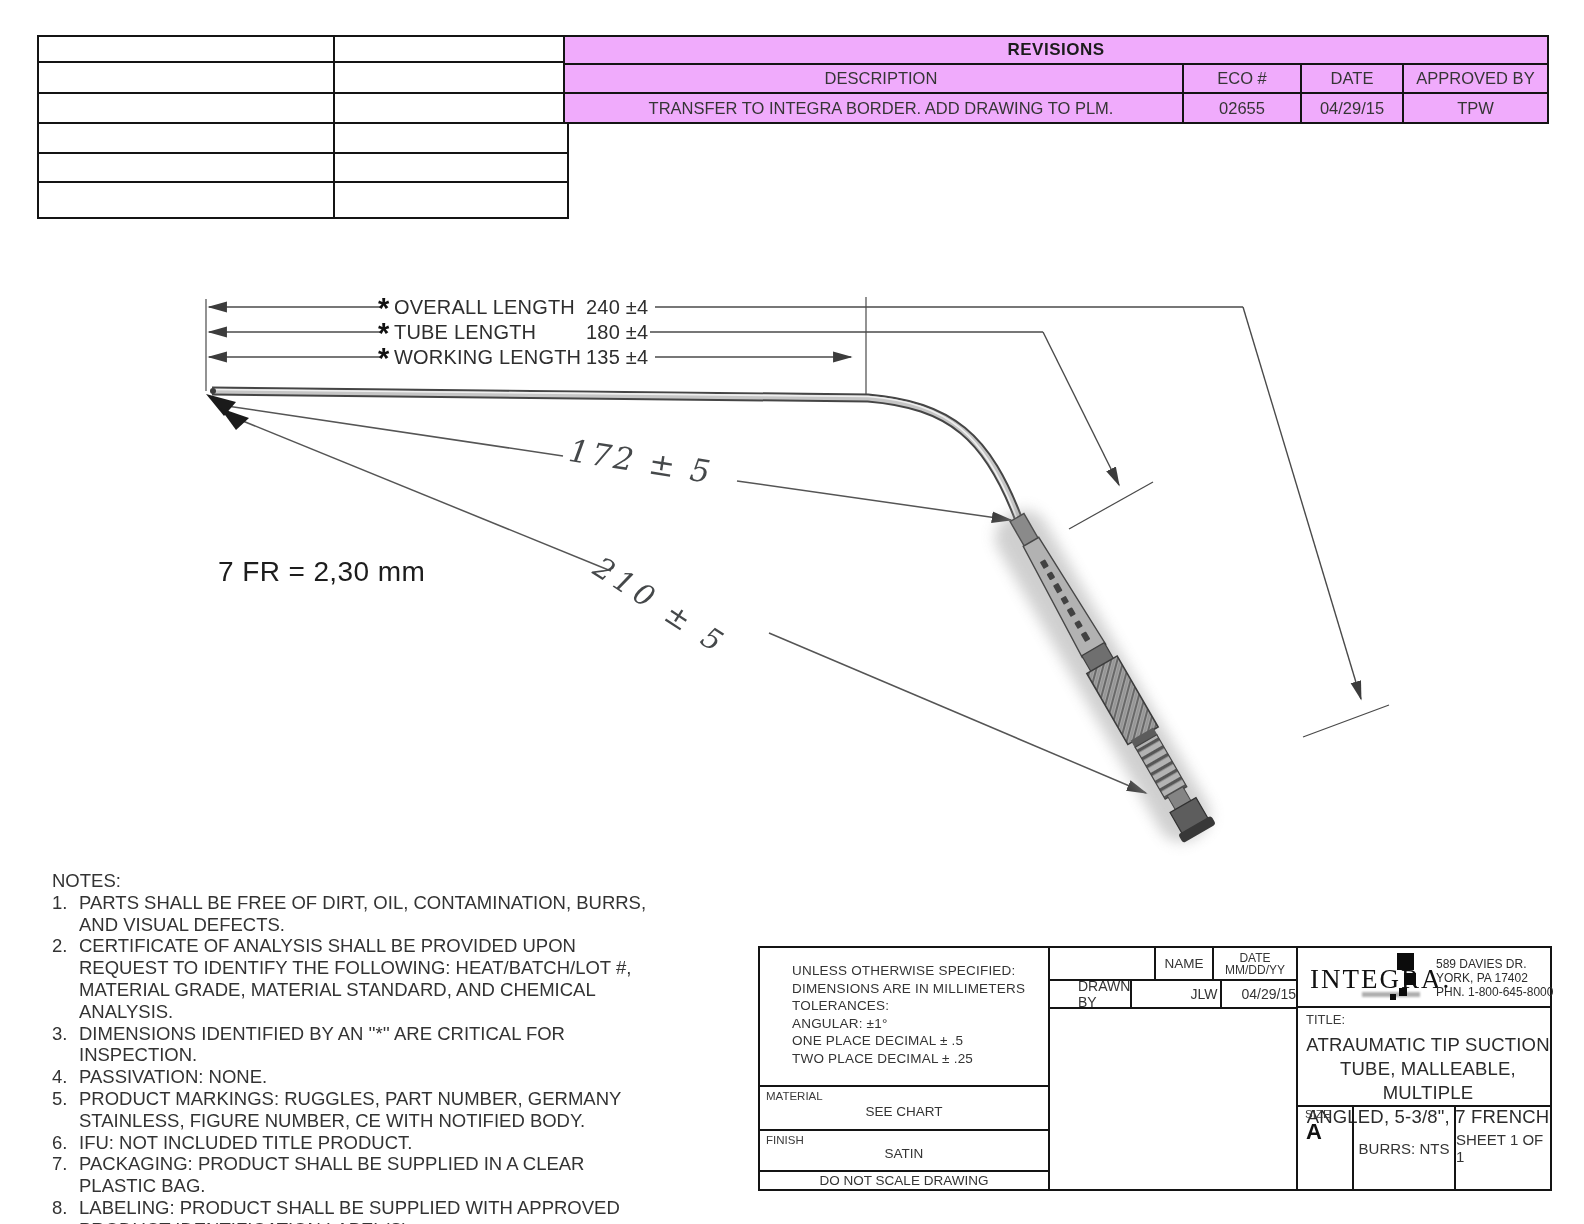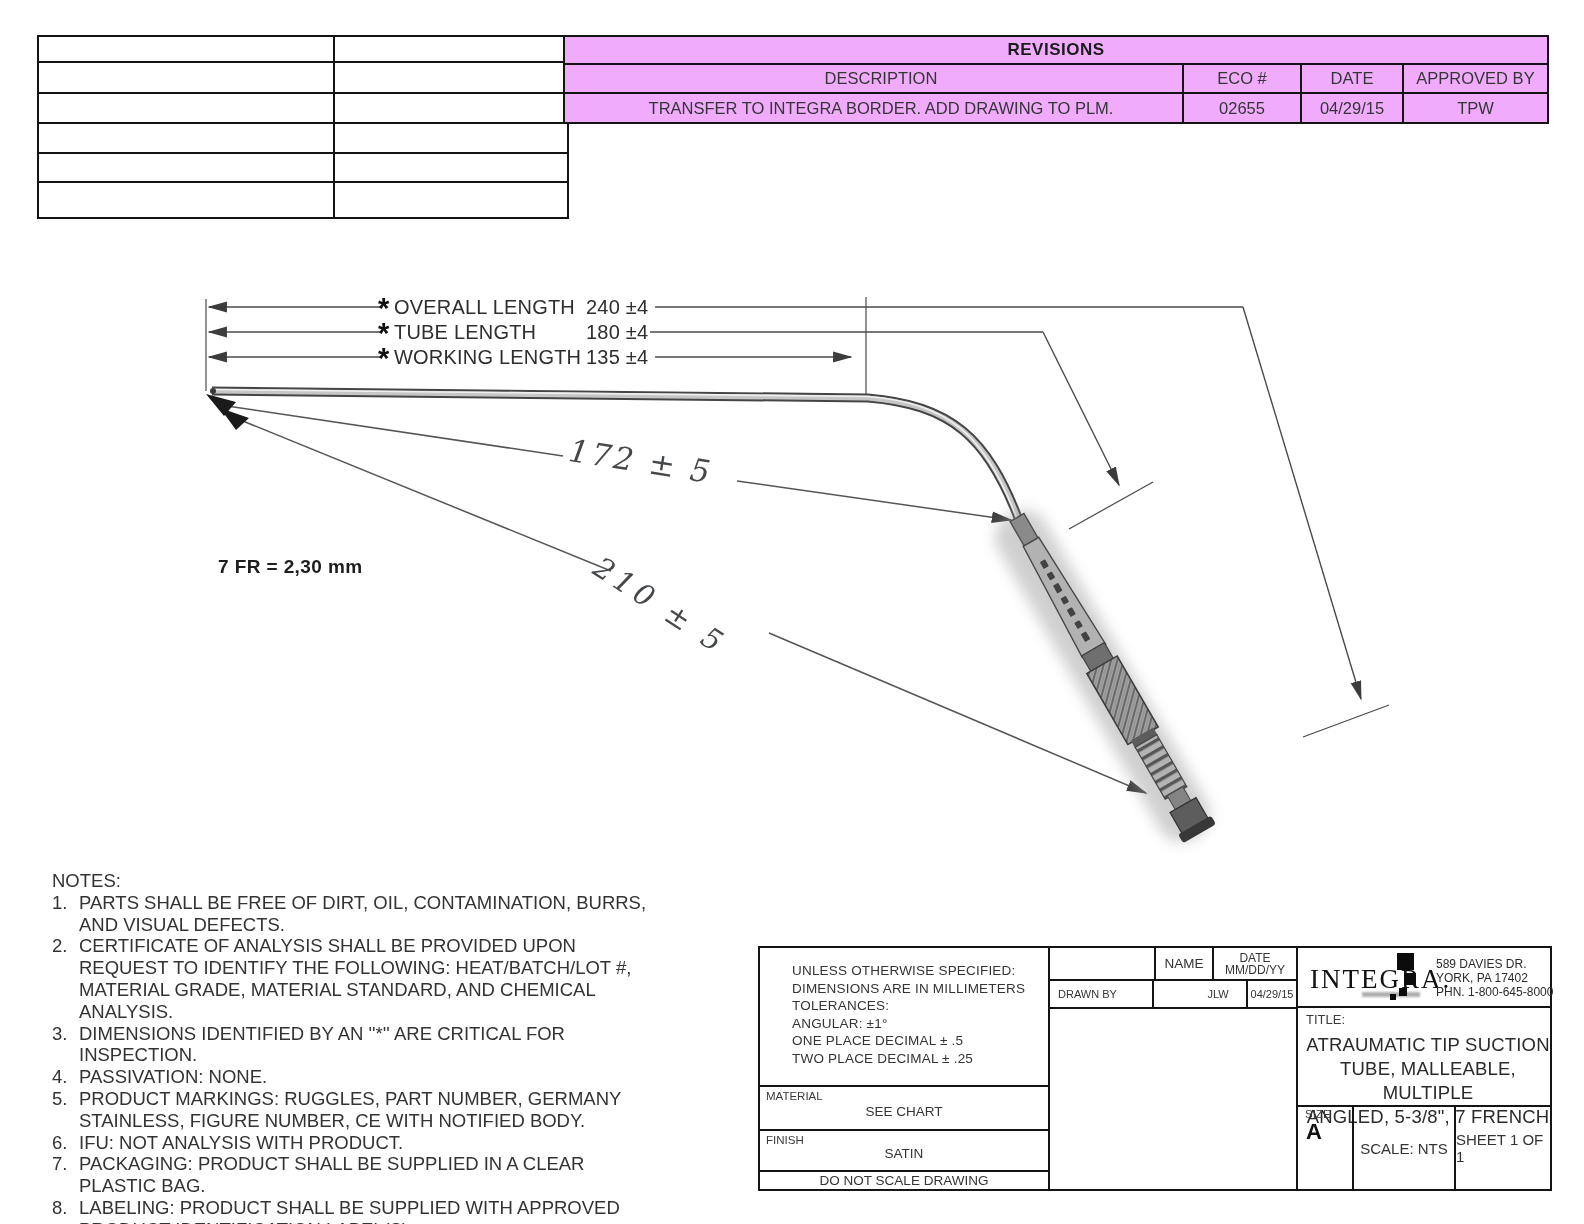--- a/index.html
+++ b/index.html
@@ -19,21 +19,21 @@
   .revR .row.hdr{border-bottom:2px solid #141414;height:27px;line-height:27px;}
   .revR .cd{width:602px;border-right:2px solid #141414;margin-left:15px;}
   .revR .ce{width:116px;border-right:2px solid #141414;}
   .revR .cdt{width:100px;border-right:2px solid #141414;}
   .revR .ca{flex:1;}
   
   .dimrow{display:flex;align-items:baseline;height:24px;color:#2e2e2e;}
   .dimrow .st{font-weight:bold;font-size:29px;line-height:18px;position:relative;top:4px;width:16px;color:#111;}
   .dimrow .lb{font-size:20px;width:192px;letter-spacing:.2px;}
   .dimrow .vl{font-size:20px;letter-spacing:.2px;}
-  .frnote{font-size:19px;font-weight:bold;color:#1d1d1d;letter-spacing:.4px;text-align:right;}
+  .frnote{font-size:28px;font-weight:normal;color:#1d1d1d;letter-spacing:.4px;text-align:right;}
   .hw{font-family:"DejaVu Serif",serif;font-style:italic;color:#45484a;transform-origin:left top;white-space:nowrap;}
   
   .notes{left:52px;top:870px;width:614px;font-size:18.5px;line-height:21.8px;color:#333;}
   .notes .hd{margin-bottom:0px;}
   .notes ol{margin:0;padding:0;list-style:none;counter-reset:n;}
   .notes li{position:relative;padding-left:27px;counter-increment:n;}
   .notes li::before{content:counter(n) ".";position:absolute;left:0;top:0;}
   
   .tb{left:758px;top:946px;width:790px;height:241px;border:2px solid #141414;display:flex;font-size:13.5px;color:#343434;}
   .tb .col1{width:288px;display:flex;flex-direction:column;}
@@ -45,21 +45,21 @@
   .lblsm{font-size:11.5px;color:#3a3a3a;}
   .matbox{height:42px;position:relative;}
   .finbox{height:39px;position:relative;}
   .cellval{position:absolute;left:0;right:0;top:17px;text-align:center;}
   .dnsbox{flex:1;display:flex;align-items:center;justify-content:center;}
   .c2hdr{display:flex;height:31px;}
   .c2hdr .h1{width:104px;}
   .c2hdr .h2{width:56px;display:flex;align-items:center;justify-content:center;font-size:13.5px;}
   .c2hdr .h3{flex:1;display:flex;flex-direction:column;align-items:center;justify-content:center;font-size:12px;line-height:12px;}
   .c2row{display:flex;height:26px;}
-  .c2row>div{display:flex;align-items:center;justify-content:center;font-size:11px;}
+  .c2row>div{display:flex;align-items:center;justify-content:center;font-size:14px;margin-left:20px;}
   .c2row .h1{width:104px;justify-content:flex-start;padding-left:8px;box-sizing:border-box;}
   .c2row .h2{width:56px;padding-left:36px;}
   .c2row .h3{flex:1;}
   .prop{flex:1;padding:12px 8px 0 10px;line-height:15.6px;font-size:13.3px;letter-spacing:.1px;}
   .prop b{font-size:13.8px;letter-spacing:.2px;color:#1f1f1f;}
   .logobox{height:58px;position:relative;}
   .logotext{position:absolute;left:12px;top:16px;font-family:"Liberation Serif",serif;font-size:27px;
             letter-spacing:2px;color:#101010;}
   .logotag{position:absolute;left:64px;top:44px;width:58px;height:5px;background:#9a9a9a;opacity:.8;filter:blur(1px);}
   .lsq{position:absolute;background:#0c0c0c;}
@@ -209,21 +209,21 @@
   <div class="abs frnote" style="left:218px;top:556px">7 FR = 2,30 mm</div>
 
   <div class="abs notes">
     <div class="hd">NOTES:</div>
     <ol>
       <li>PARTS SHALL BE FREE OF DIRT, OIL, CONTAMINATION, BURRS, AND VISUAL DEFECTS.</li>
       <li>CERTIFICATE OF ANALYSIS SHALL BE PROVIDED UPON REQUEST TO IDENTIFY THE FOLLOWING: HEAT/BATCH/LOT #, MATERIAL GRADE, MATERIAL STANDARD, AND CHEMICAL ANALYSIS.</li>
       <li>DIMENSIONS IDENTIFIED BY AN ''*'' ARE CRITICAL FOR INSPECTION.</li>
       <li>PASSIVATION: NONE.</li>
       <li>PRODUCT MARKINGS: RUGGLES, PART NUMBER, GERMANY STAINLESS, FIGURE NUMBER, CE WITH NOTIFIED BODY.</li>
-      <li>IFU: NOT ANALYSIS WITH PRODUCT.</li>
+      <li>IFU: NOT INCLUDED TITLE PRODUCT.</li>
       <li>PACKAGING: PRODUCT SHALL BE SUPPLIED IN A CLEAR PLASTIC BAG.</li>
       <li>LABELING: PRODUCT SHALL BE SUPPLIED WITH APPROVED PRODUCT IDENTIFICATION LABEL(S).</li>
     </ol>
   </div>
 
   <div class="abs tb">
     <div class="col1">
       <div class="tol bb">
         <div>UNLESS OTHERWISE SPECIFIED:</div>
         <div>DIMENSIONS ARE IN MILLIMETERS</div>
@@ -279,19 +279,19 @@
           <div>ATRAUMATIC TIP SUCTION</div>
           <div>TUBE, MALLEABLE, MULTIPLE</div>
           <div>ANGLED, 5-3/8", 7 FRENCH</div>
         </div>
       </div>
       <div class="szrow">
         <div class="szc br">
           <span class="lblsm l">SIZE</span>
           <span class="a">A</span>
         </div>
-        <div class="scc br">SCALE: NTS</div>
+        <div class="scc br">BURRS: NTS</div>
         <div class="shc">SHEET 1 OF 1</div>
       </div>
     </div>
   </div>
 
 </div>
 
 </body></html>

